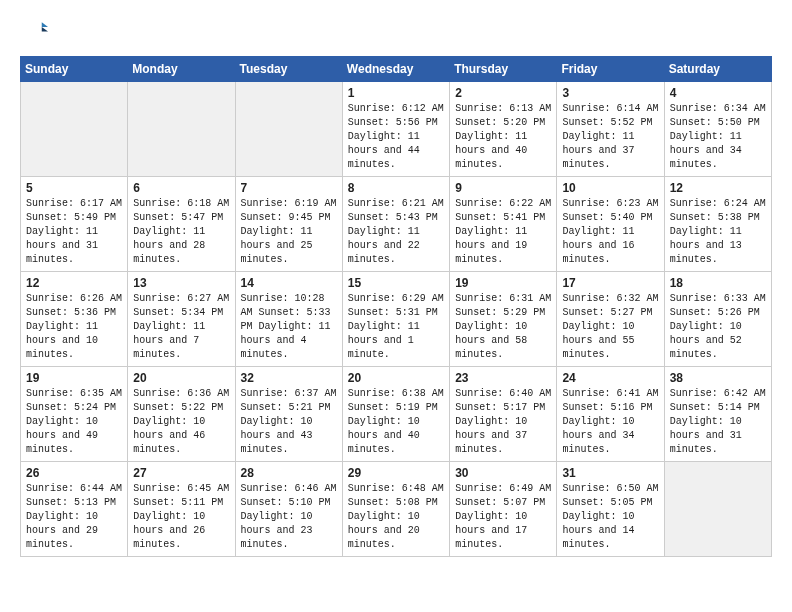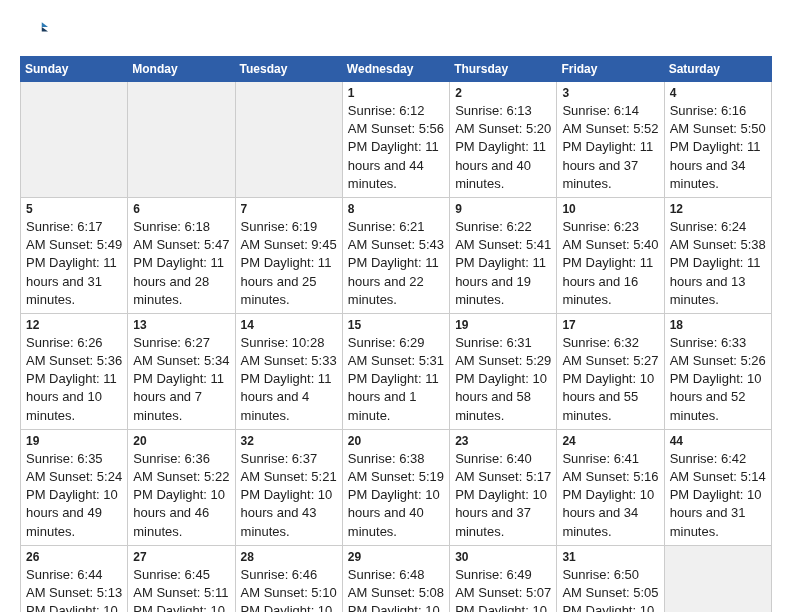--- a/index.html
+++ b/index.html
@@ -68,23 +68,24 @@
     }
     .calendar td.gray-bg {
       background: #f0f0f0;
     }
     .day-number {
       font-size: 12px;
       font-weight: bold;
       margin-bottom: 2px;
     }
     .day-info {
-      font-size: 13px;
+      font-size: 10px;
       line-height: 1.4;
       color: #222;
+      font-family: Liberation Mono, monospace;
     }
   </style>
 </head>
 <body>
 
 <div class="container">
   <div class="header">
     <div class="logo">
       <svg class="logo-icon" viewBox="0 0 36 36">
         <polygon points="28,8 36,14 28,14" fill="#2e7bb5"></polygon>
@@ -135,21 +136,21 @@
           </td>
           <td>
             <div class="day-number">3</div>
             <div class="day-info">Sunrise: 6:14 AM
 Sunset: 5:52 PM
 Daylight: 11 hours
 and 37 minutes.</div>
           </td>
           <td>
             <div class="day-number">4</div>
-            <div class="day-info">Sunrise: 6:16 AM
+            <div class="day-info">Sunrise: 6:34 AM
 Sunset: 5:50 PM
 Daylight: 11 hours
 and 34 minutes.</div>
           </td>
         </tr>
         <tr>
           <td>
             <div class="day-number">5</div>
             <div class="day-info">Sunrise: 6:17 AM
 Sunset: 5:49 PM
@@ -287,21 +288,21 @@
 and 37 minutes.</div>
           </td>
           <td>
             <div class="day-number">24</div>
             <div class="day-info">Sunrise: 6:41 AM
 Sunset: 5:16 PM
 Daylight: 10 hours
 and 34 minutes.</div>
           </td>
           <td>
-            <div class="day-number">44</div>
+            <div class="day-number">38</div>
             <div class="day-info">Sunrise: 6:42 AM
 Sunset: 5:14 PM
 Daylight: 10 hours
 and 31 minutes.</div>
           </td>
         </tr>
         <tr>
           <td>
             <div class="day-number">26</div>
             <div class="day-info">Sunrise: 6:44 AM

